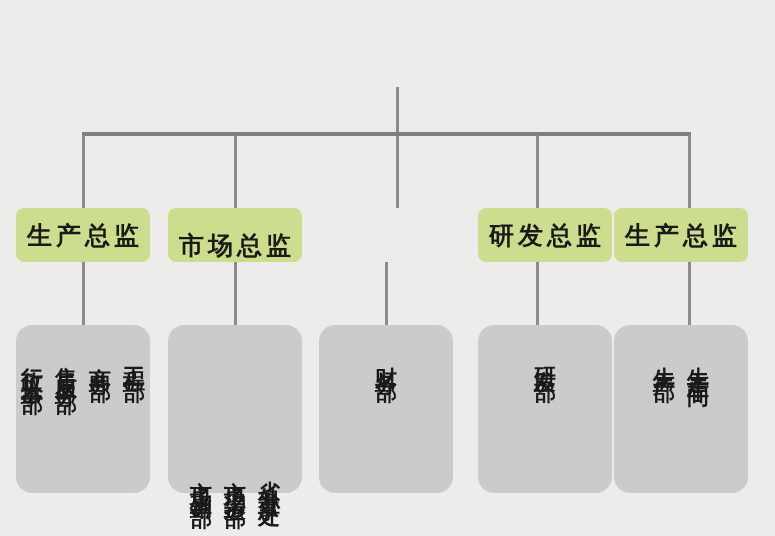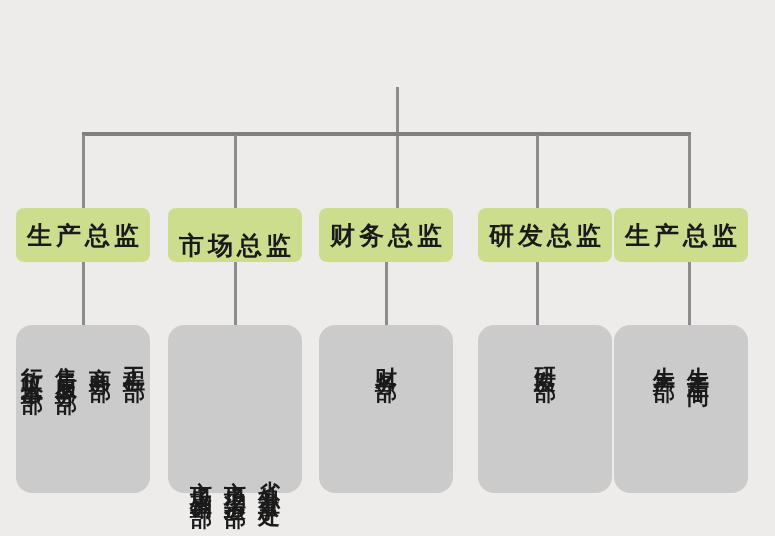--- a/index.html
+++ b/index.html
@@ -99,23 +99,20 @@
   <div class="line stem stem-2"></div>
   <div class="line stem stem-3"></div>
   <div class="line stem stem-4"></div>
 
   <div class="mgr-node pos-0">
     <span>生产总监</span>
   </div>
   <div class="mgr-node pos-1">
     <span>市场总监</span>
   </div>
-  <div class="mgr-node pos-2">
-    <span>财务总监</span>
-  </div>
   <div class="mgr-node pos-3">
     <span>研发总监</span>
   </div>
   <div class="mgr-node pos-4">
     <span>生产总监</span>
   </div>
 
   <div class="dept-box pos-0">
     <div class="dept-cols">
       <div class="dept-label">工程部</div>

